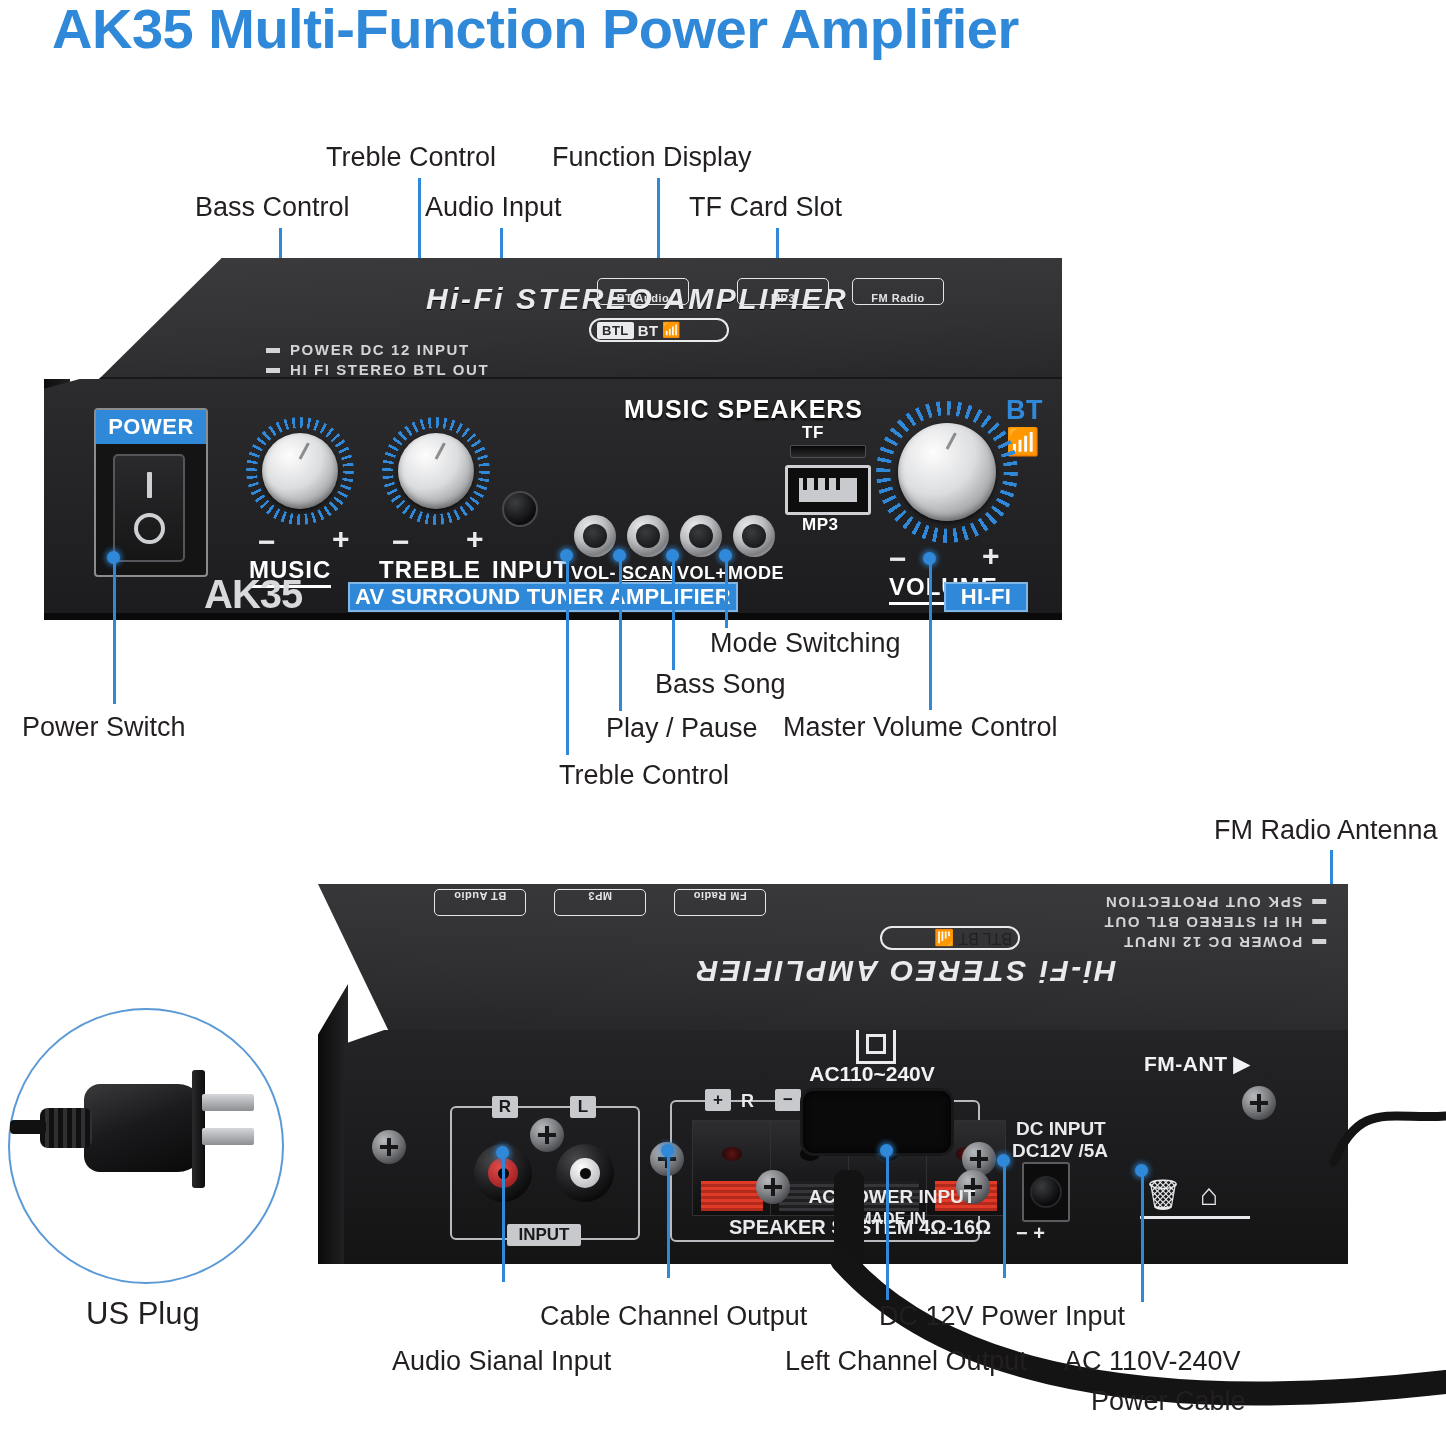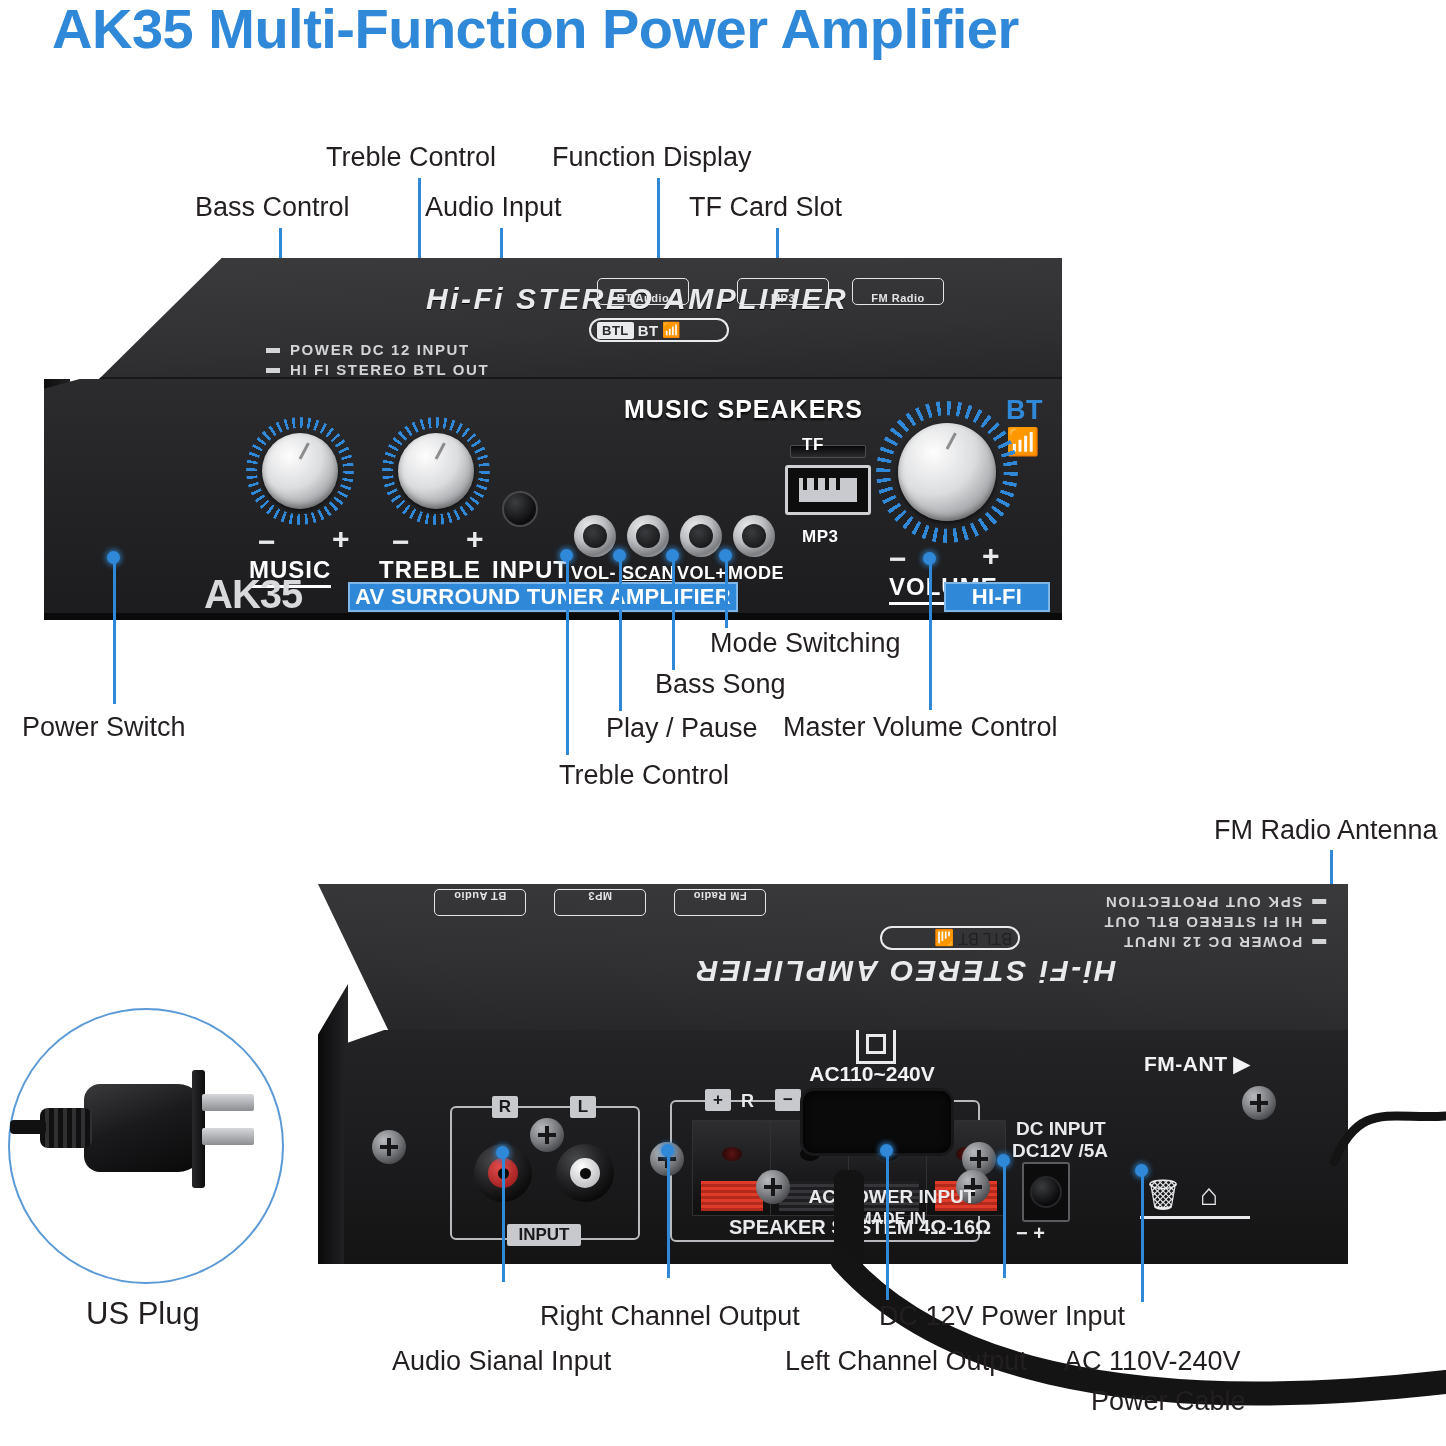--- a/index.html
+++ b/index.html
@@ -109,30 +109,30 @@
 
   .tf-slot{position:absolute;left:746px;top:66px;width:74px;height:11px;
        background:linear-gradient(180deg,#070708,#2b2b2d);border:1.5px solid #4c4d50;
        border-radius:2px;}
   .usb{position:absolute;left:741px;top:86px;width:80px;height:44px;
        border:3px solid #cfd0d3;border-radius:3px;background:#0d0d0e;
        display:flex;align-items:center;justify-content:center;}
   .usb .inner{width:58px;height:24px;background:#c9cacd;position:relative;}
   .usb .inner:before{content:"";position:absolute;left:4px;top:0;width:44px;height:12px;
        background:repeating-linear-gradient(90deg,#0d0d0e 0 4px,#c9cacd 4px 11px);}
-  .micro-lbl{position:absolute;font-size:17px;font-weight:bold;color:#fff;letter-spacing:.5px;margin-top:12px;}
+  .micro-lbl{position:absolute;font-size:17px;font-weight:bold;color:#fff;letter-spacing:.5px;}
 
   .bt-logo{position:absolute;left:962px;top:16px;font-size:27px;font-weight:bold;
        color:#2f88d8;letter-spacing:.5px;}
 
   .blue-strip{position:absolute;background:#2f88d8;color:#fff;font-weight:bold;
        display:flex;align-items:center;justify-content:center;letter-spacing:.3px;}
   #av-strip{left:304px;top:203px;width:390px;height:30px;font-size:22px;
        border:2px solid #7fb8e8;box-sizing:border-box;}
-  #hifi-strip{left:900px;top:203px;width:106px;height:30px;font-size:22px;
+  #hifi-strip{left:900px;top:203px;width:84px;height:30px;font-size:22px;
        border:2px solid #7fb8e8;box-sizing:border-box;}
   #ak35{position:absolute;left:160px;top:193px;font-size:40px;font-weight:bold;
        color:#d8d9db;letter-spacing:-1px;}
 
   
   #rear-unit{position:absolute;left:318px;top:884px;width:1030px;height:380px;}
   #rear-top{position:absolute;left:0;top:0;width:1030px;height:150px;
        background:linear-gradient(182deg,#3a3a3c 0%,#313133 55%,#262628 100%);
        clip-path:polygon(0% 0%, 100% 0%, 100% 100%, 7% 100%);}
   .rtop-title{position:absolute;right:232px;top:70px;font-size:30px;font-weight:bold;
@@ -285,20 +285,27 @@
       </div>
     <div class="badge3" style="left:255px;">
         <span>FM Radio</span>
       </div>
   </div>
 
   <div id="front-left-side"></div>
 
   <div id="front-face">
 
+    <div class="power-box">
+      <div class="power-hdr">POWER</div>
+      <div class="rocker">
+        <div class="bar"></div>
+        <div class="circ"></div>
+      </div>
+    </div>
 
     <div class="knob" style="left:202px;top:38px;">
       <div class="ring"></div>
       <div class="cap"></div>
     </div>
     <div class="pm" style="left:214px;top:146px;">−</div>
     <div class="pm" style="left:288px;top:143px;">+</div>
     <div class="ctl-name" style="left:205px;top:177px;">MUSIC</div>
 
     <div class="knob" style="left:338px;top:38px;">
@@ -499,21 +506,21 @@
 <svg class="abs" style="left:1320px;top:1090px;width:126px;height:120px;" viewBox="0 0 126 120">
   <path d="M 14 72 C 40 10, 70 30, 126 26" stroke="#141415" stroke-width="9" fill="none" stroke-linecap="round"></path>
 </svg>
 
 <div class="callout-line" style="left:502px;top:1152px;height:130px;"></div>
 <div class="dot" style="left:496px;top:1146px;"></div>
 <div class="lbl" style="left:392px;top:1346px;">Audio Sianal Input</div>
 
 <div class="callout-line" style="left:667px;top:1150px;height:128px;"></div>
 <div class="dot" style="left:661px;top:1144px;"></div>
-<div class="lbl" style="left:540px;top:1301px;">Right Channel Output</div>
+<div class="lbl" style="left:540px;top:1301px;">Cable Channel Output</div>
 
 <div class="callout-line" style="left:886px;top:1150px;height:150px;"></div>
 <div class="dot" style="left:880px;top:1144px;"></div>
 <div class="lbl" style="left:758px;top:1346px;margin-left:27px;">Left Channel Output</div>
 
 <div class="callout-line" style="left:1003px;top:1160px;height:118px;"></div>
 <div class="dot" style="left:997px;top:1154px;"></div>
 <div class="lbl" style="left:879px;top:1301px;">DC 12V Power Input</div>
 
 <div class="callout-line" style="left:1141px;top:1170px;height:132px;"></div>

